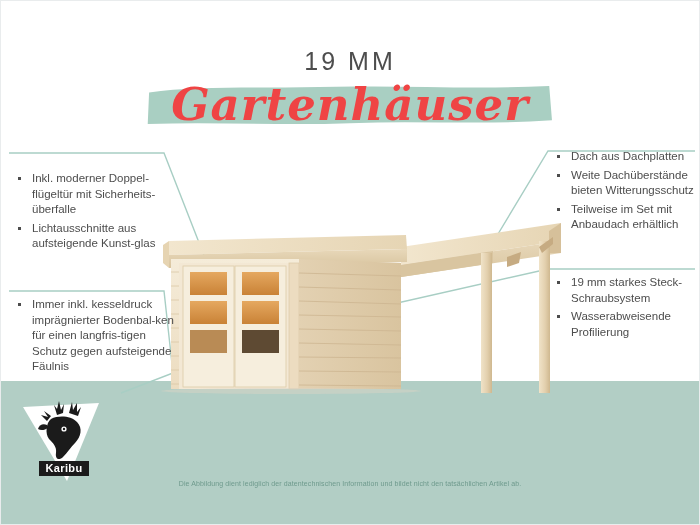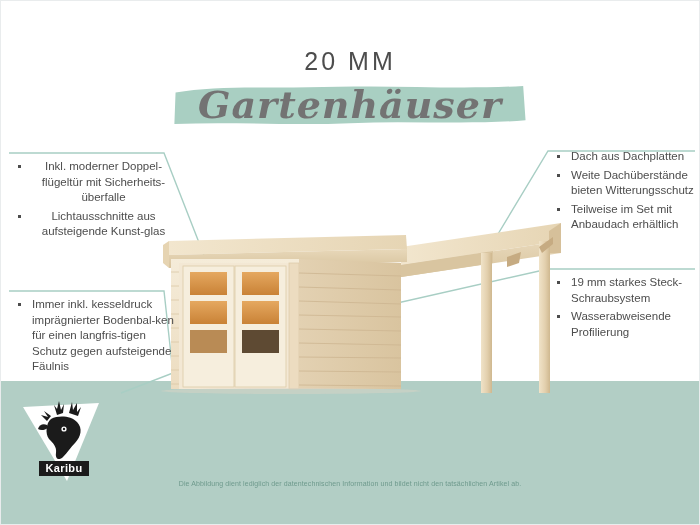--- a/index.html
+++ b/index.html
@@ -38,41 +38,41 @@
     position:relative;display:inline-block;margin-top:4px;
     padding:2px 26px 6px 26px;
   }
   .brush{
     position:absolute;left:0;top:4px;width:100%;height:42px;z-index:0;
   }
   .script-text{
     position:relative;z-index:2;
     font-family:"DejaVu Serif",serif;
     font-style:italic;font-weight:700;
-    font-size:38px;color:#737373;
+    font-size:45px;color:#ef4444;
     letter-spacing:1px;
     line-height:46px;
   }
 
   
   .callout{position:absolute;}
   .callout ul{list-style:none;margin:0;padding:0;}
   .callout li{
     position:relative;
     color:#4d4d4d;
     font-size:11.5px;
     line-height:15.5px;
     margin-bottom:3px;
     padding-left:17px;
   }
   .callout li:before{
     content:"";position:absolute;left:3px;top:6px;
     width:3px;height:3px;background:#4d4d4d;border-radius:0;
   }
-  .cl-tl{left:14px;top:158px;width:160px;text-align:center;}
+  .cl-tl{left:14px;top:170px;width:160px;}
   .cl-bl{left:14px;top:296px;width:160px;}
   .cl-tr{left:553px;top:148px;width:150px;}
   .cl-br{left:553px;top:274px;width:150px;}
 
   
   .overlay{position:absolute;left:0;top:0;width:700px;height:525px;}
 
   
   .disclaimer{
     position:absolute;left:0;right:0;bottom:37px;text-align:center;
@@ -91,21 +91,21 @@
 
   <div class="ground">
     <div class="ground-edge">
       <svg width="700" height="10" viewBox="0 0 700 10" preserveAspectRatio="none">
         <path d="M0,9 L14,5 L30,8 L48,4 L66,7 L84,3 L104,7 L124,4 L146,8 L168,5 L190,8 L212,4 L236,7 L258,4 L282,8 L306,5 L330,8 L354,4 L378,7 L402,4 L426,8 L450,5 L474,8 L498,4 L522,7 L546,4 L570,8 L596,5 L622,8 L648,4 L674,7 L700,5 L700,10 L0,10 Z" fill="#b2cec5"></path>
       </svg>
     </div>
   </div>
 
   <div class="title-wrap">
-    <div class="title-mm">20 MM</div>
+    <div class="title-mm">19 MM</div>
     <div class="script-wrap">
       <svg class="brush" viewBox="0 0 300 44" preserveAspectRatio="none">
         <path d="M3,9 C40,1 90,5 140,3 C190,1 240,6 296,2 L298,38 C250,43 200,38 150,41 C100,44 50,39 2,42 Z" fill="#a9cfc2"></path>
       </svg>
       <div class="script-text">Gartenhäuser</div>
     </div>
   </div>
 
   <svg class="overlay" viewBox="0 0 700 525">
 

